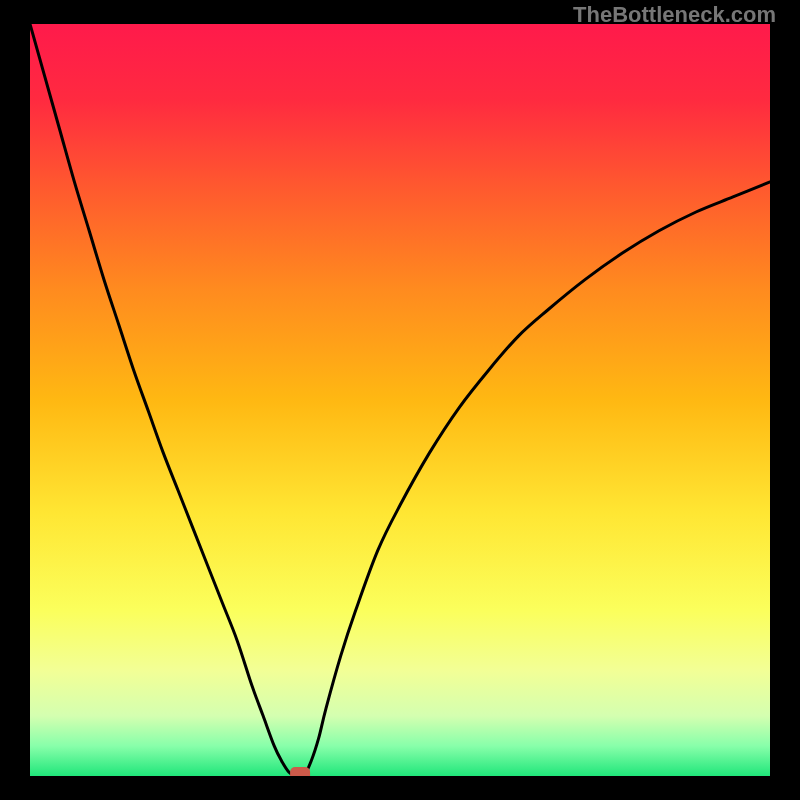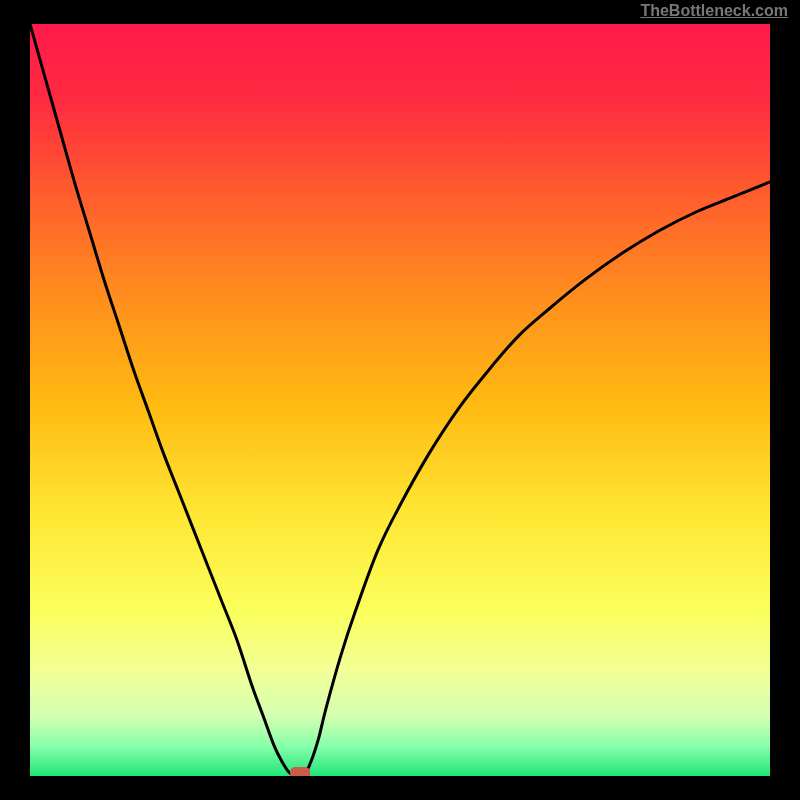--- a/index.html
+++ b/index.html
@@ -13,28 +13,27 @@
 }
 .container {
   position: relative;
   width: 800px;
   height: 800px;
   background: #000;
 }
 .watermark {
   position: absolute;
   top: 2px;
-  right: 12px;
+  right: 24px;
   color: #777;
-  font-size: 16px;
+  font-size: 22px;
   font-weight: 600;
   letter-spacing: 0px;
   user-select: none;
   z-index: 20;
-  text-decoration: underline;
 }
 .plot-frame {
   position: absolute;
   left: 30px;
   top: 24px;
   width: 740px;
   height: 752px;
   background: #000;
 }
 svg {

